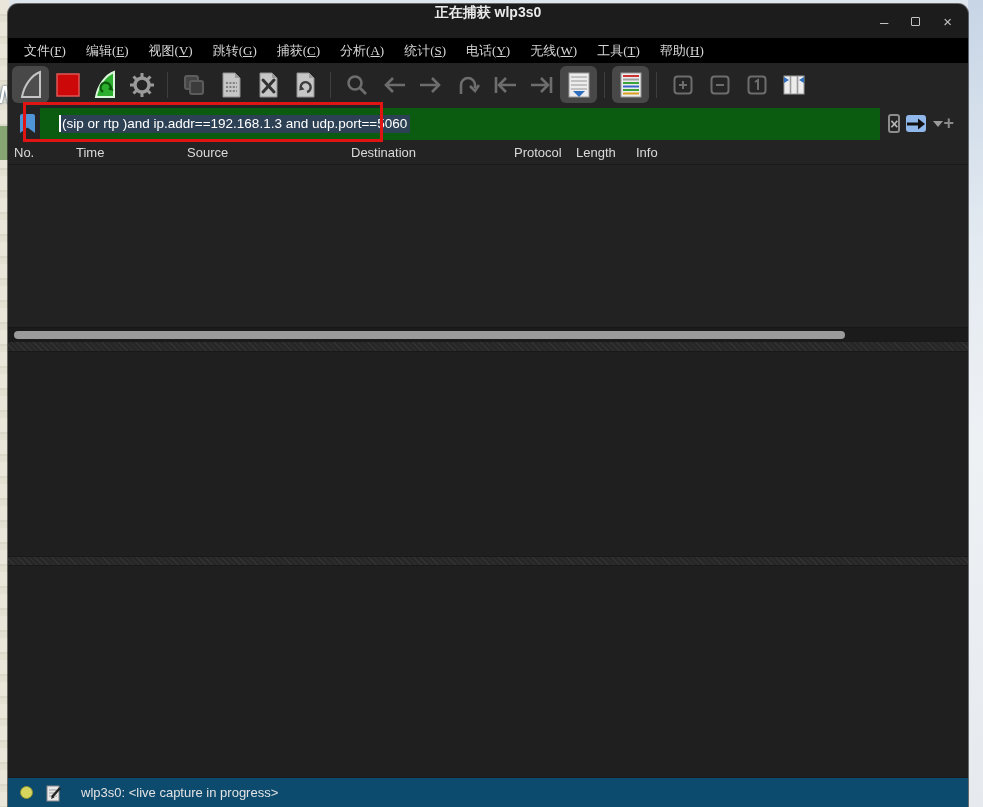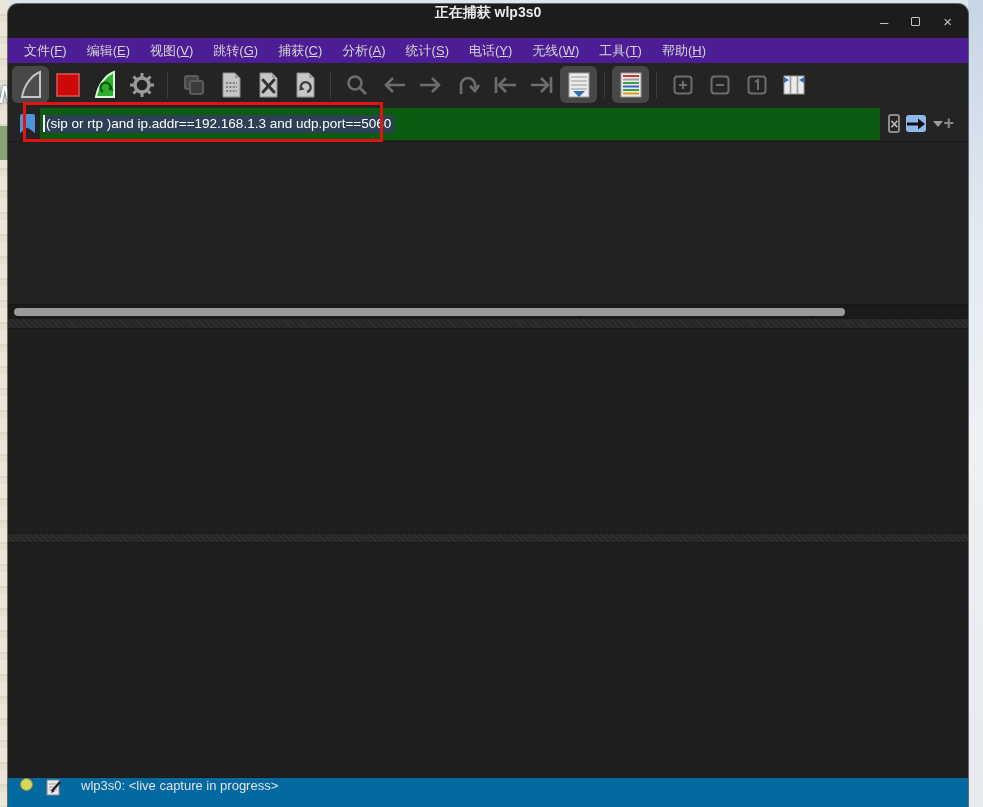--- a/index.html
+++ b/index.html
@@ -20,35 +20,35 @@
     background:#212121; border-radius:10px 10px 0 0; overflow:hidden;
     display:flex; flex-direction:column; box-shadow:0 0 0 1px rgba(0,0,0,.55); }
 
   .titlebar { height:34px; flex:0 0 34px; background:#1c1c1c; position:relative;
     display:flex; justify-content:center; }
   .title { color:#e9e9e9; font-size:14px; font-weight:bold; }
   .win-controls { position:absolute; right:16px; top:0; height:100%; display:flex; align-items:center; gap:23px; }
   .wc { color:#c3c3c3; font-size:15px; line-height:1; cursor:default; }
   .wc-max { width:9px; height:9px; border:1.5px solid #c3c3c3; border-radius:1px; }
 
-  .menubar { height:25px; flex:0 0 25px; background:#4c1d95; display:flex; align-items:center; padding-left:6px; }
+  .menubar { height:25px; flex:0 0 25px; background:#000000; display:flex; align-items:center; padding-left:6px;font-family:Liberation Serif, serif; }
   .mi { padding:0 10px; color:#d5d5d5; font-size:13px; white-space:nowrap; }
   .mi u { text-decoration:underline; }
   .mi u::before { content:"("; display:inline-block; text-decoration:none; }
   .mi u::after  { content:")"; display:inline-block; text-decoration:none; }
 
   .toolbar { height:43px; flex:0 0 43px; background:#242424; display:flex; align-items:center; padding-left:4px; }
   .tb { width:37px; height:37px; display:flex; align-items:center; justify-content:center; border-radius:6px; flex:0 0 auto; }
   .tb.active { background:#484848; }
   .tsep { width:1px; height:26px; background:#3e3e3e; margin:0 7px; flex:0 0 auto; }
 
   .filterbar { height:35px; flex:0 0 35px; background:#242424; display:flex; align-items:center; padding:0 8px; }
   .bookmark-btn { width:22px; height:24px; display:flex; align-items:center; justify-content:center; flex:0 0 auto; }
   .filter-field { width:840px; height:32px; background:#0b5b11; display:flex; align-items:center;
-    padding-left:3px; margin-left:2px; flex:0 0 auto; overflow:hidden; }
+    padding-left:19px; margin-left:2px; flex:0 0 auto; overflow:hidden; }
   .cursor { width:2px; height:17px; background:#ffffff; flex:0 0 auto; }
   .filter-text { font-size:13.5px; color:#ffffff; background:#2d4154; padding:1px 3px 2px 1px; white-space:pre; }
   .clear-btn { margin-left:8px; width:19px; height:19px; border:2px solid #8d8d8d; border-radius:3px;
     color:#b9b9b9; display:flex; align-items:center; justify-content:center; font-size:14px; font-weight:bold; }
   .apply-btn { margin-left:6px; width:31px; height:17px; background:#90b8ea; border-radius:3px;
     display:flex; align-items:center; justify-content:center; }
   .caret-btn { margin-left:7px; width:0; height:0; border-left:5px solid transparent;
     border-right:5px solid transparent; border-top:6px solid #9a9a9a; }
   .add-btn { margin-left:auto; margin-right:6px; color:#8a8a8a; font-size:18px; font-weight:bold; }
 
@@ -60,22 +60,22 @@
 
   .packet-list { height:163px; flex:0 0 163px; background:#222222; border-top:1px solid #1a1a1a; }
   .hscroll { height:14px; flex:0 0 14px; background:#1b1b1b; position:relative; border-top:1px solid #161616; }
   .hthumb { position:absolute; left:6px; top:3px; width:831px; height:8px; background:#9b9b9b; border-radius:4px; }
   .splitter { flex:0 0 11px; background:#272727; border-top:1px solid #191919; border-bottom:1px solid #191919;
     background-image:repeating-linear-gradient(45deg, rgba(255,255,255,.05) 0 1px, transparent 1px 4px); }
   .splitter.s2 { flex:0 0 10px; }
   .details-pane { flex:0 0 204px; background:#1f1f1f; }
   .bytes-pane { flex:1 1 auto; background:#1f1f1f; }
 
-  .statusbar { height:30px; flex:0 0 30px; background:#0369a1; border-top:1px solid #1b1b1b;
-    display:flex; font-size:13px; color:#e3e3e3; }
+  .statusbar { height:30px; flex:0 0 30px; background:#0c4a6e; border-top:1px solid #1b1b1b;
+    display:flex; align-items:center; font-size:13px; color:#e3e3e3; }
   .expert-dot { width:13px; height:13px; border-radius:50%; background:#d6d65e; border:1px solid #92922f;
     margin-left:12px; flex:0 0 auto; }
   .comment-btn { margin-left:13px; flex:0 0 auto; display:flex; }
   .cap-text { margin-left:19px; white-space:nowrap; }
   .stat-right { margin-left:auto; display:flex; align-items:center; }
   .packets-info { white-space:nowrap; padding:0 12px; border-left:1px solid #1e1e1e; border-right:1px solid #1e1e1e; }
   .profile { white-space:nowrap; margin-left:34px; margin-right:24px; padding-left:12px; border-left:1px solid #1e1e1e; }
   .b { font-weight:bold; }
 
   
@@ -297,20 +297,29 @@
     <div class="apply-btn">
       <svg width="20" height="12" viewBox="0 0 20 12">
         <line x1="1" y1="6" x2="13" y2="6" stroke="#111111" stroke-width="3"></line>
         <polygon points="12,0.5 19,6 12,11.5" fill="#111111"></polygon>
       </svg>
     </div>
     <div class="caret-btn"></div>
     <div class="add-btn">+</div>
   </div>
 
+  <div class="header">
+    <span class="h-col h-no">No.</span>
+    <span class="h-col h-time">Time</span>
+    <span class="h-col h-src">Source</span>
+    <span class="h-col h-dst">Destination</span>
+    <span class="h-col h-proto">Protocol</span>
+    <span class="h-col h-len">Length</span>
+    <span class="h-col h-info">Info</span>
+  </div>
 
   <div class="packet-list"></div>
 
   <div class="hscroll">
     <div class="hthumb"></div>
   </div>
 
   <div class="splitter"></div>
   <div class="details-pane"></div>
   <div class="splitter s2"></div>

